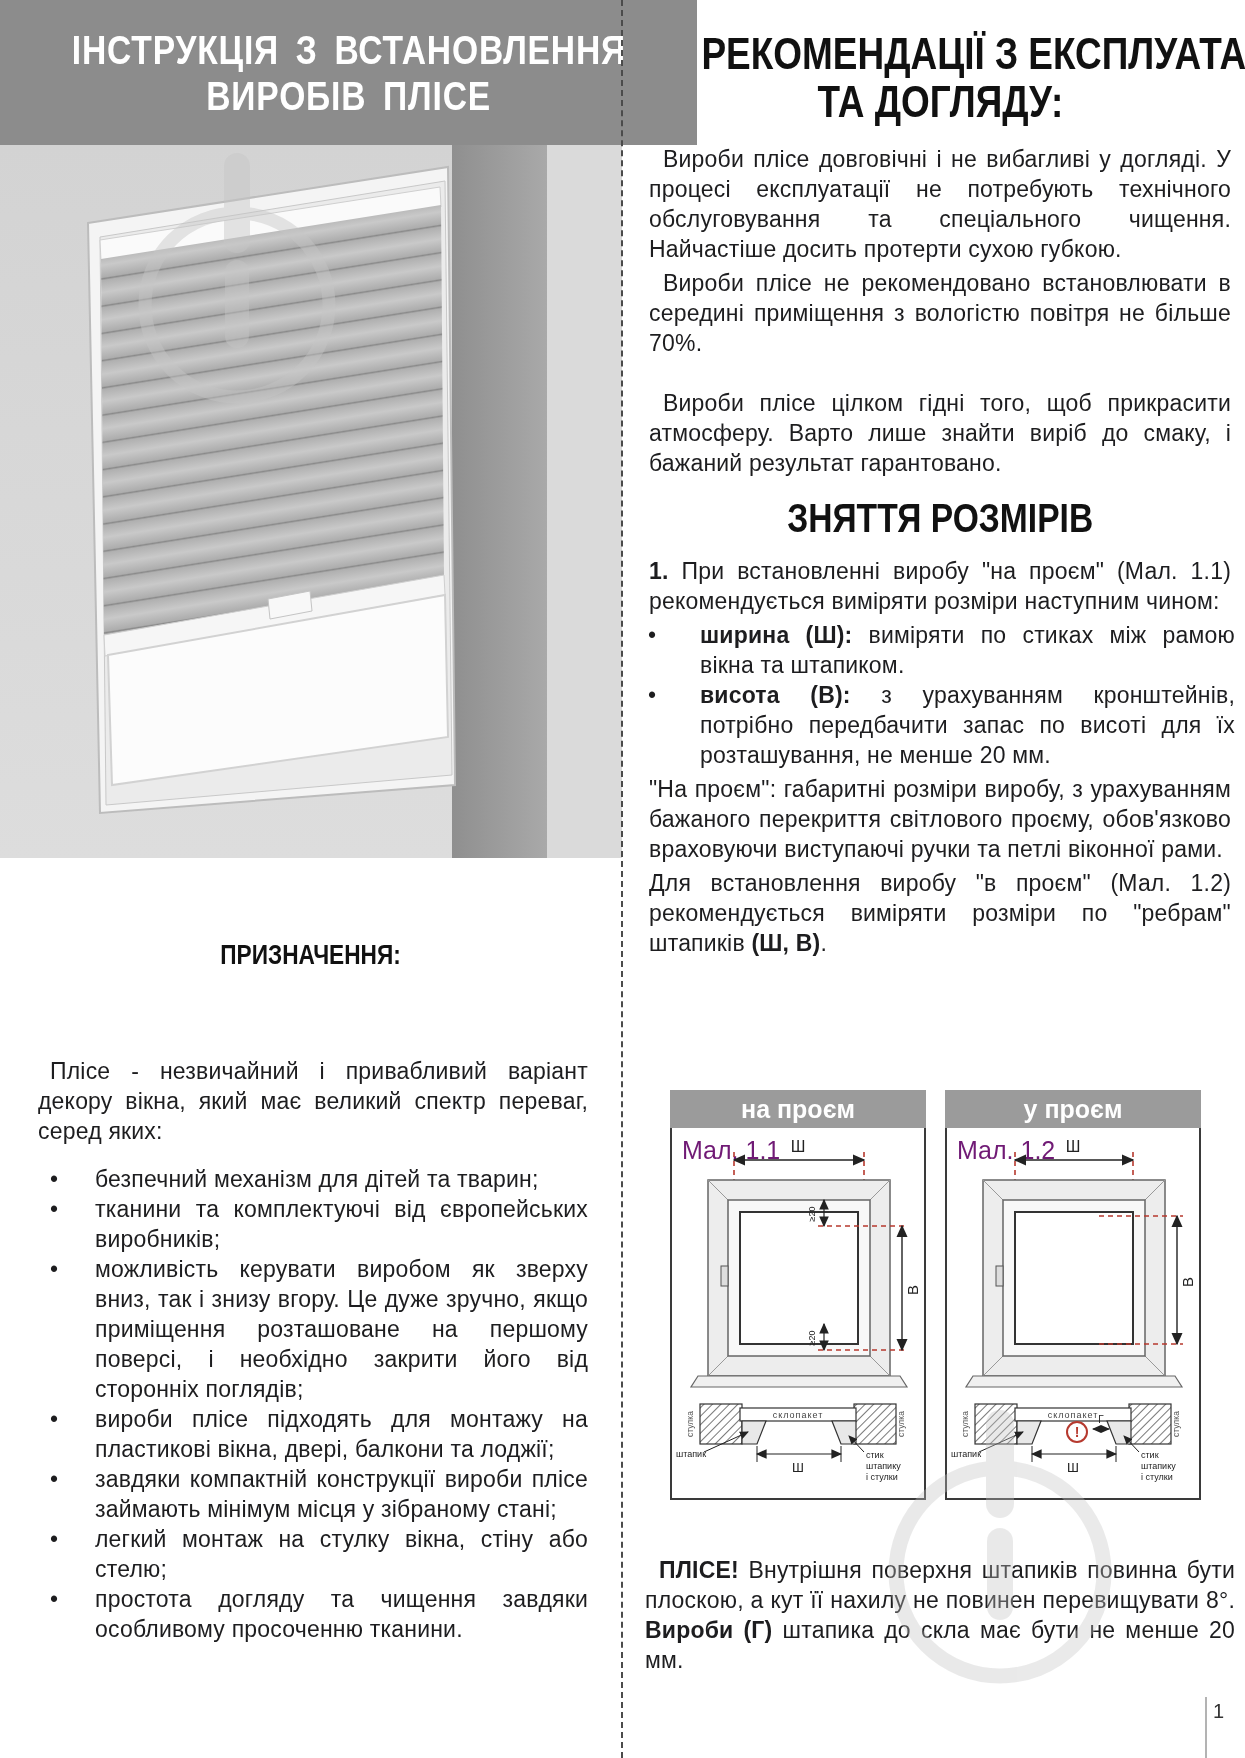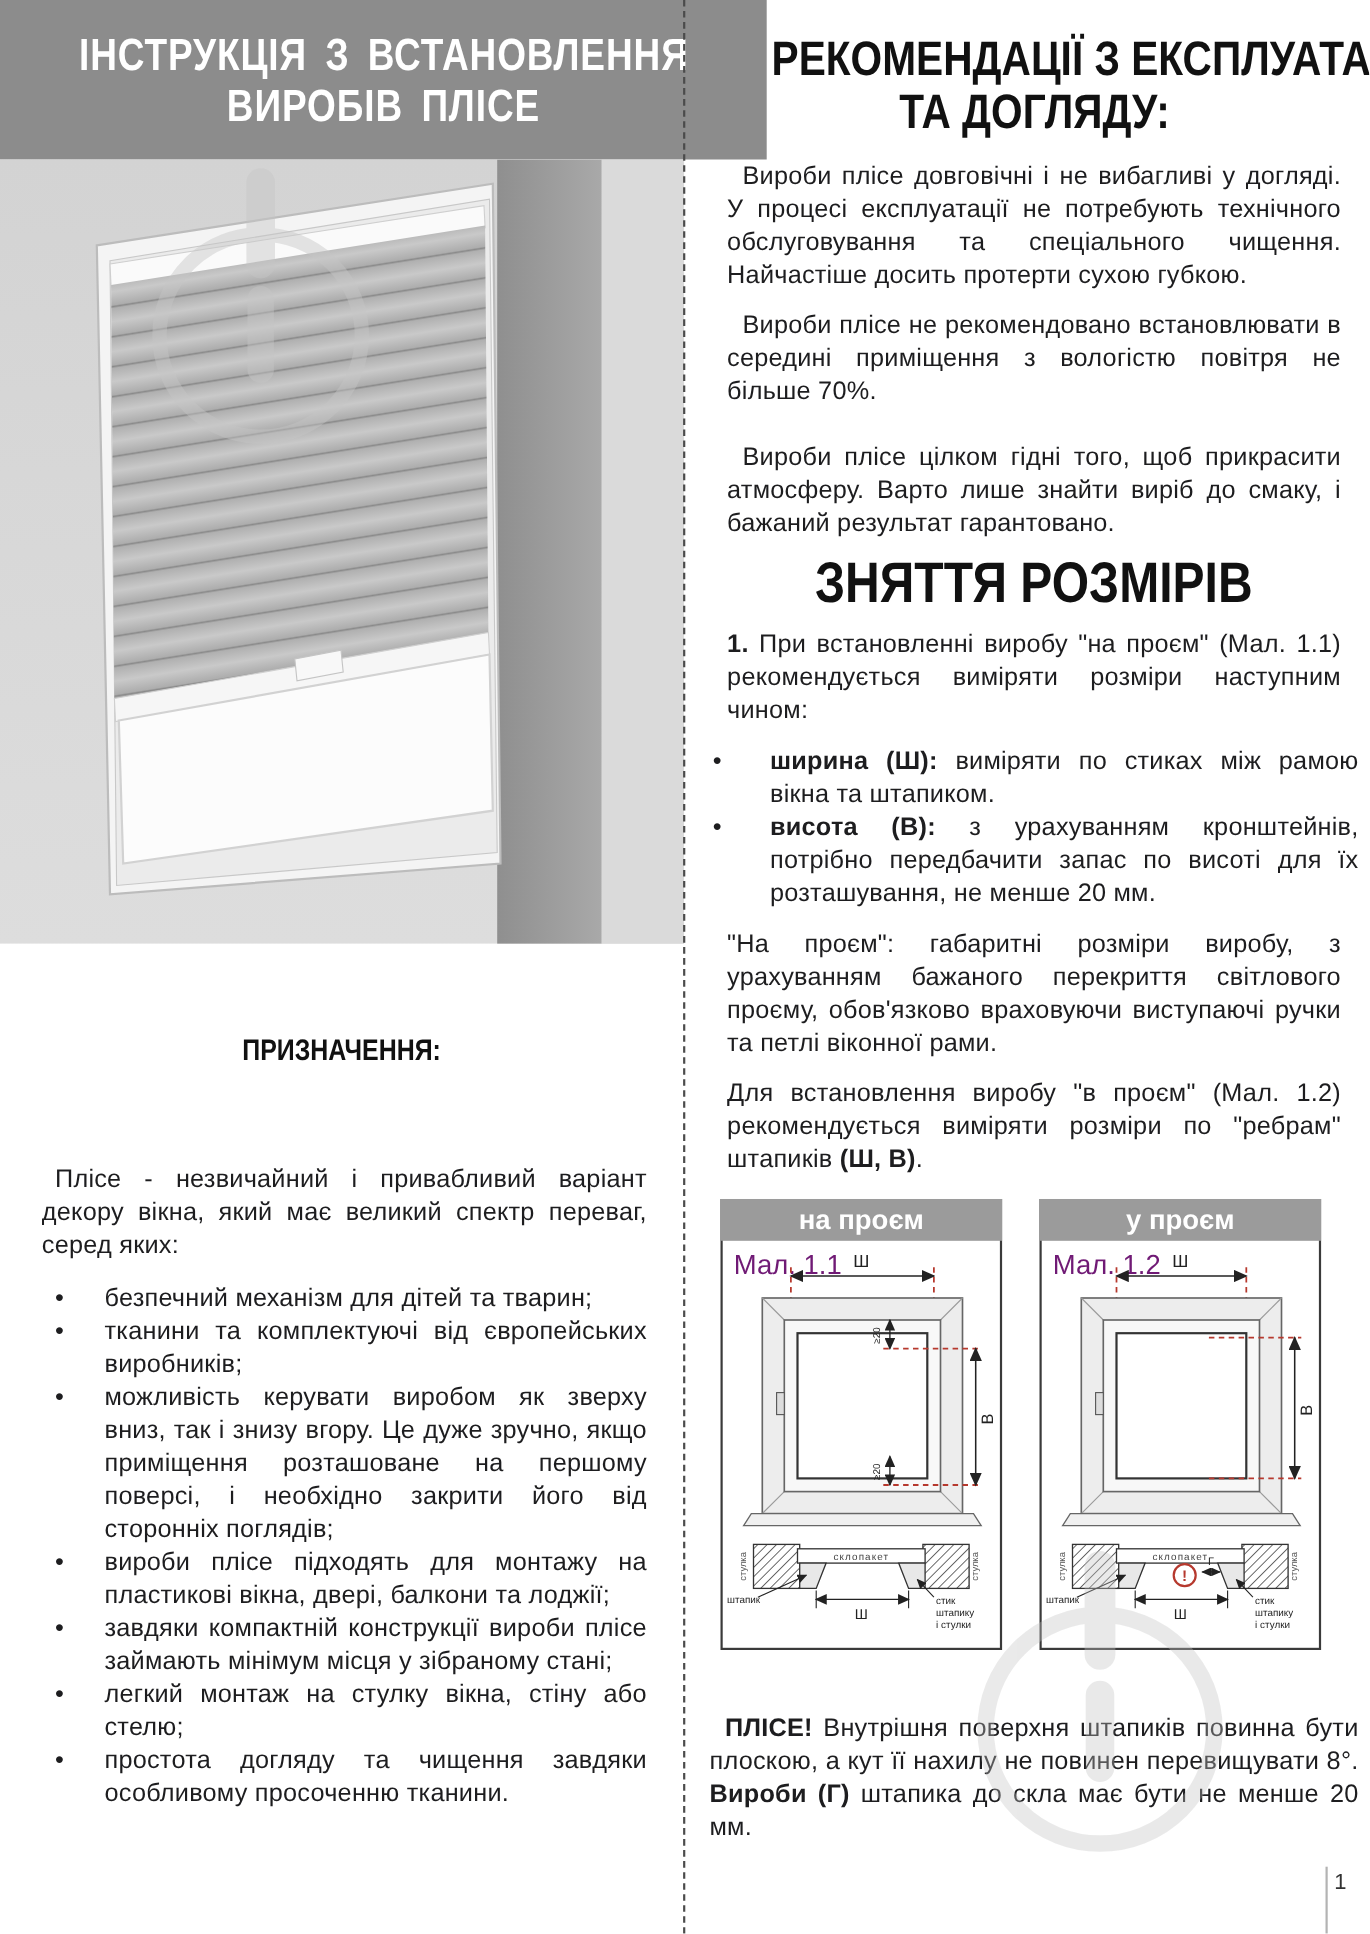--- a/index.html
+++ b/index.html
@@ -18,31 +18,31 @@
   .purpose{position:absolute;left:0;top:940px;width:622px;}
   .left-flow{position:absolute;left:38px;top:1012px;width:550px;margin-top:44px;}
   .body-text{font-size:23px;line-height:30px;text-align:justify;letter-spacing:.2px;}
   p.intro{margin:0;text-indent:12px;}
   ul.plain{list-style:none;margin:18px 0 0 0;padding:0;}
   ul.plain li{position:relative;padding-left:57px;margin:0;}
   ul.plain li::before{content:"•";position:absolute;left:12px;top:0;}
   
   .right-flow{position:absolute;left:645px;top:30px;width:590px;}
   .right-heading{margin:0 0 18px 0;font-size:44px;line-height:48px;}
-  .sizes-heading{margin:16px 0 14px 0;font-size:52px;line-height:48px;}
-  .right-flow p{margin:16px;}
+  .sizes-heading{margin:16px 0 14px 0;font-size:40px;line-height:48px;}
+  .right-flow p{margin:4px;}
   p.ind{text-indent:14px;}
   p.gap-top{margin-top:30px;}
   ul.rlist{list-style:none;margin:0;padding:0;}
   ul.rlist li{position:relative;padding-left:55px;}
   ul.rlist li::before{content:"•";position:absolute;left:3px;top:0;}
   
   .diagram-box{position:absolute;top:1090px;width:256px;height:410px;background:#ffffff;
                border:2px solid #3a3a3a;box-sizing:border-box;z-index:1;}
-  .diagram-box.left{left:655px;}
+  .diagram-box.left{left:670px;}
   .diagram-box.right{left:945px;}
   .diagram-title{position:absolute;left:-2px;top:-2px;width:256px;height:38px;background:#9b9b9b;
                color:#fff;font-weight:bold;font-size:25px;display:flex;align-items:center;justify-content:center;}
   .fig-label{position:absolute;left:10px;top:44px;font-size:25px;color:#701a75;}
   .diagram-box svg{position:absolute;left:0;top:38px;}
   
   .attention{position:absolute;left:645px;top:1532px;width:590px;}
   .pageno-line{position:absolute;left:1205px;top:1697px;height:61px;width:0;border-left:2px solid #b3b3b3;}
   .pageno{position:absolute;left:1213px;top:1700px;font-size:20px;color:#333;}
   .watermark2{position:absolute;left:880px;top:1410px;width:240px;height:300px;z-index:4;pointer-events:none;}

